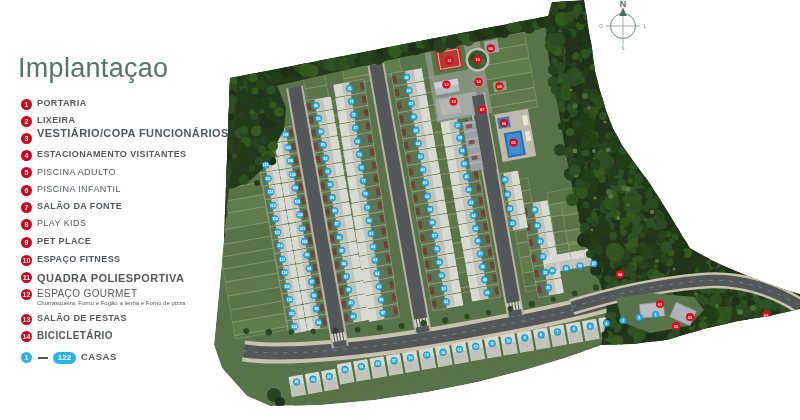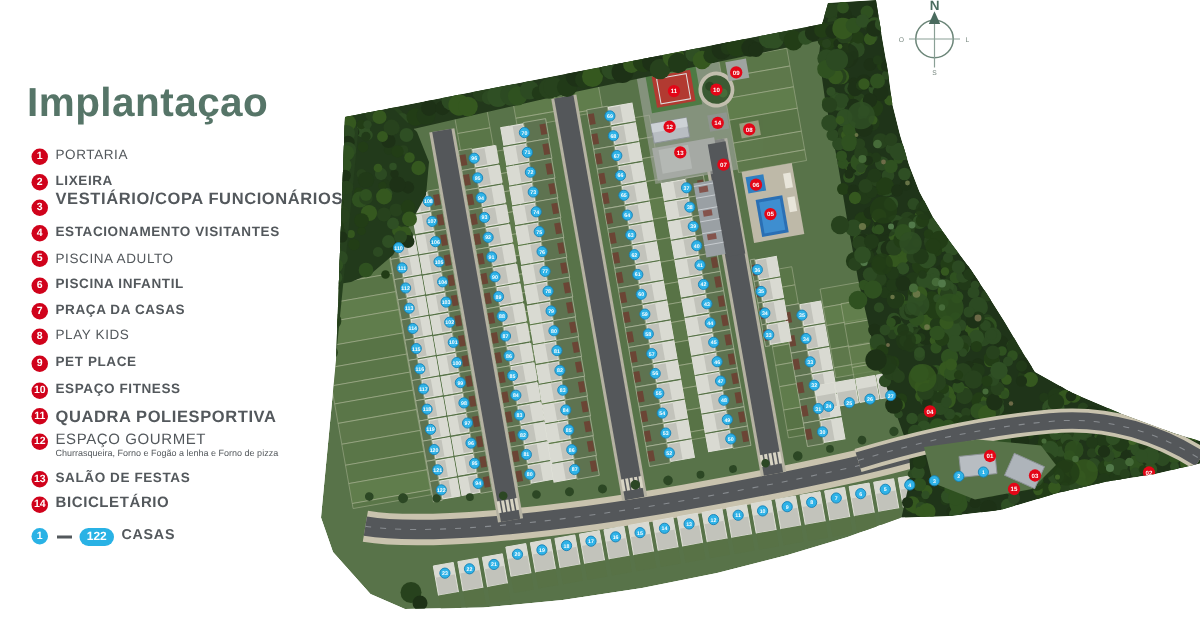--- a/index.html
+++ b/index.html
@@ -1881,36 +1881,36 @@
 <line x1="623" y1="13.5" x2="623" y2="45" stroke="#8aa096" stroke-width="0.8"></line>
 <line x1="606" y1="26" x2="640" y2="26" stroke="#8aa096" stroke-width="0.8"></line>
 <path d="M623,7.5 L619.2,16 L626.8,16 Z" fill="#4a6b5e"></path>
 <text x="623" y="6.5" font-size="9" font-weight="bold" text-anchor="middle" fill="#4a6b5e">N</text>
 <text x="601" y="28" font-size="4.5" text-anchor="middle" fill="#7a8a82">O</text>
 <text x="645" y="28" font-size="4.5" text-anchor="middle" fill="#7a8a82">L</text>
 <text x="623" y="50" font-size="4.5" text-anchor="middle" fill="#7a8a82">S</text>
 </g>
 </svg></div>
 
-<div style="position:absolute;left:18px;top:53px;font-size:27px;font-weight:bold;color:#567568;letter-spacing:0.3px">Implantaçao</div>
+<div style="position:absolute;left:18px;top:53px;font-size:27px;font-weight:normal;color:#567568;letter-spacing:0.3px">Implantaçao</div>
 
 <div style="position:absolute;left:21px;top:98.5px;width:11px;height:11px;border-radius:50%;background:#d0021b;color:#fff;font-size:7px;font-weight:bold;text-align:center;line-height:11px">1</div>
-<div style="position:absolute;left:37px;top:98.0px;font-size:9px;font-weight:normal;color:#53585c;letter-spacing:0.4px;white-space:nowrap">PORTARIA</div>
+<div style="position:absolute;left:37px;top:98.0px;font-size:9px;font-weight:bold;color:#53585c;letter-spacing:0.4px;white-space:nowrap">PORTARIA</div>
 <div style="position:absolute;left:21px;top:115.5px;width:11px;height:11px;border-radius:50%;background:#d0021b;color:#fff;font-size:7px;font-weight:bold;text-align:center;line-height:11px">2</div>
 <div style="position:absolute;left:37px;top:115.0px;font-size:9px;font-weight:bold;color:#53585c;letter-spacing:0.4px;white-space:nowrap">LIXEIRA</div>
 <div style="position:absolute;left:21px;top:132.5px;width:11px;height:11px;border-radius:50%;background:#d0021b;color:#fff;font-size:7px;font-weight:bold;text-align:center;line-height:11px">3</div>
 <div style="position:absolute;left:37px;top:127px;font-size:11px;font-weight:bold;color:#53585c;letter-spacing:0.4px;white-space:nowrap">VESTIÁRIO/COPA FUNCIONÁRIOS</div>
 <div style="position:absolute;left:21px;top:149.5px;width:11px;height:11px;border-radius:50%;background:#d0021b;color:#fff;font-size:7px;font-weight:bold;text-align:center;line-height:11px">4</div>
 <div style="position:absolute;left:37px;top:149.0px;font-size:9px;font-weight:bold;color:#53585c;letter-spacing:0.4px;white-space:nowrap">ESTACIONAMENTO VISITANTES</div>
 <div style="position:absolute;left:21px;top:167.0px;width:11px;height:11px;border-radius:50%;background:#d0021b;color:#fff;font-size:7px;font-weight:bold;text-align:center;line-height:11px">5</div>
 <div style="position:absolute;left:37px;top:166.5px;font-size:9px;font-weight:normal;color:#53585c;letter-spacing:0.4px;white-space:nowrap">PISCINA ADULTO</div>
 <div style="position:absolute;left:21px;top:184.5px;width:11px;height:11px;border-radius:50%;background:#d0021b;color:#fff;font-size:7px;font-weight:bold;text-align:center;line-height:11px">6</div>
-<div style="position:absolute;left:37px;top:184.0px;font-size:9px;font-weight:bold;color:#53585c;letter-spacing:0.4px;white-space:nowrap">PISCINA INFANTIL</div>
+<div style="position:absolute;left:37px;top:184.0px;font-size:9px;font-weight:normal;color:#53585c;letter-spacing:0.4px;white-space:nowrap">PISCINA INFANTIL</div>
 <div style="position:absolute;left:21px;top:201.5px;width:11px;height:11px;border-radius:50%;background:#d0021b;color:#fff;font-size:7px;font-weight:bold;text-align:center;line-height:11px">7</div>
-<div style="position:absolute;left:37px;top:201.0px;font-size:9px;font-weight:bold;color:#53585c;letter-spacing:0.4px;white-space:nowrap">PRAÇA DA CASAS</div>
+<div style="position:absolute;left:37px;top:201.0px;font-size:9px;font-weight:bold;color:#53585c;letter-spacing:0.4px;white-space:nowrap">SALÃO DA FONTE</div>
 <div style="position:absolute;left:21px;top:218.5px;width:11px;height:11px;border-radius:50%;background:#d0021b;color:#fff;font-size:7px;font-weight:bold;text-align:center;line-height:11px">8</div>
 <div style="position:absolute;left:37px;top:218.0px;font-size:9px;font-weight:normal;color:#53585c;letter-spacing:0.4px;white-space:nowrap">PLAY KIDS</div>
 <div style="position:absolute;left:21px;top:236.5px;width:11px;height:11px;border-radius:50%;background:#d0021b;color:#fff;font-size:7px;font-weight:bold;text-align:center;line-height:11px">9</div>
 <div style="position:absolute;left:37px;top:236.0px;font-size:9px;font-weight:bold;color:#53585c;letter-spacing:0.4px;white-space:nowrap">PET PLACE</div>
 <div style="position:absolute;left:21px;top:254.5px;width:11px;height:11px;border-radius:50%;background:#d0021b;color:#fff;font-size:7px;font-weight:bold;text-align:center;line-height:11px">10</div>
 <div style="position:absolute;left:37px;top:254.0px;font-size:9px;font-weight:bold;color:#53585c;letter-spacing:0.4px;white-space:nowrap">ESPAÇO FITNESS</div>
 <div style="position:absolute;left:21px;top:272.0px;width:11px;height:11px;border-radius:50%;background:#d0021b;color:#fff;font-size:7px;font-weight:bold;text-align:center;line-height:11px">11</div>
 <div style="position:absolute;left:37px;top:271.5px;font-size:11px;font-weight:bold;color:#53585c;letter-spacing:0.4px;white-space:nowrap">QUADRA POLIESPORTIVA</div>
 <div style="position:absolute;left:21px;top:288.5px;width:11px;height:11px;border-radius:50%;background:#d0021b;color:#fff;font-size:7px;font-weight:bold;text-align:center;line-height:11px">12</div>
 <div style="position:absolute;left:37px;top:288.0px;font-size:10px;font-weight:normal;color:#53585c;letter-spacing:0.4px;white-space:nowrap">ESPAÇO GOURMET</div>

